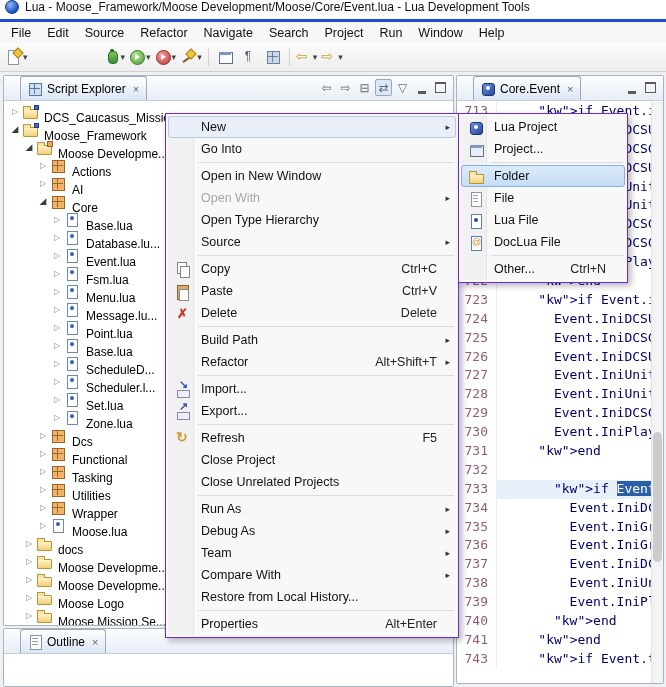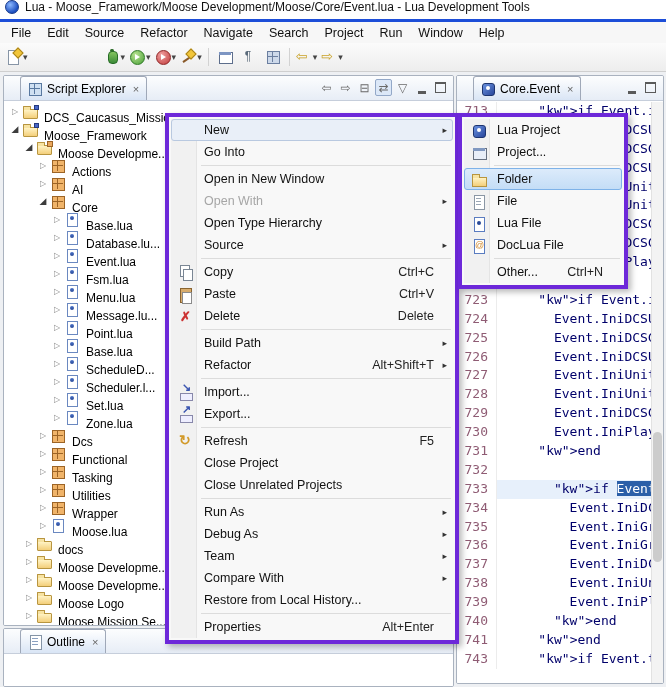--- a/index.html
+++ b/index.html
@@ -88,21 +88,21 @@
   .lnum { width:40px; flex:none; text-align:right; padding-right:8px; color:#8f5c74; background:#fff; border-right:1px solid #ececec; }
   .ltext { flex:1; padding-left:10px; color:#00006a; overflow:hidden; }
   .crow.cur .ltext { background:#e7f0fb; }
   .sel { background:#2b5fa8; color:#fff; }
   .editor-scrollbar { position:absolute; top:0; right:0; bottom:0; width:12px; background:#f3f3f3; border-left:1px solid #e2e2e2; }
   .editor-scrollbar .thumb { position:absolute; left:1px; right:1px; top:330px; height:130px; background:#cccccc; border-radius:5px; }
 
   .outline-body { position:absolute; top:26px; left:0; right:0; bottom:0; background:#fff; }
 
   
-  .menu { position:absolute; background:#f8f8f8; border:4px solid #6d28d9; box-shadow:3px 3px 6px rgba(0,0,0,.28); padding:2px; font-size:12.5px; color:#111; }
+  .menu { position:absolute; background:#f8f8f8; border:1px solid #6d28d9; box-shadow:3px 3px 6px rgba(0,0,0,.28); padding:2px; font-size:12.5px; color:#111; }
   .context-menu { left:165px; top:113px; width:294px; z-index:20; }
   .submenu { left:458px; top:113px; width:170px; z-index:21; }
   .menu .gutter { position:absolute; left:2px; top:2px; bottom:2px; width:26px; background:#f1f1f1; border-right:1px solid #e4e4e4; }
   .menu-row { position:relative; height:22px; display:flex; align-items:center; padding:0 18px 0 32px; border:1px solid transparent; border-radius:3px; }
   .menu-row.open { background:#e9eff8; border-color:#b9c9e0; }
   .menu-row.hl { background:linear-gradient(#dcebfb,#c4ddf6); border-color:#7eb2e8; }
   .menu-row.disabled { color:#a6a6a6; }
   .mi-label { white-space:nowrap; }
   .mi-shortcut { margin-left:auto; padding-left:22px; color:#222; }
   .mi-arrow { position:absolute; right:5px; top:50%; transform:translateY(-50%); font-size:9px; color:#333; }

